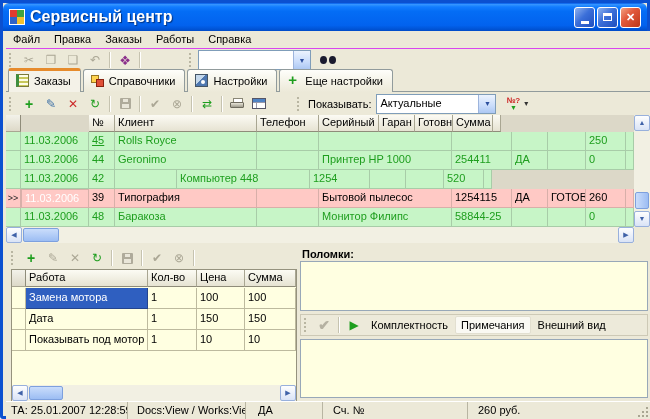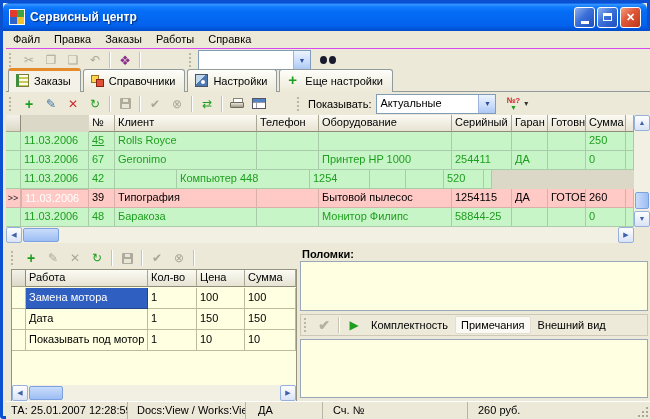--- a/index.html
+++ b/index.html
@@ -7,21 +7,21 @@
   .win{position:absolute;inset:0;border:3px solid #0B50D0;box-sizing:border-box;background:#ECE9D8;border-radius:0 0 3px 3px}
   
   .titlebar{position:absolute;top:0;left:0;right:0;height:28px;border-radius:6px 6px 0 0;
     background:linear-gradient(180deg,#0058E6 0%,#3593FF 5%,#288EFF 8%,#127CFF 14%,#046DF5 30%,#0262EE 80%,#0054D6 93%,#004CC8 100%);
     display:flex;align-items:center;padding:0 6px;box-sizing:border-box}
   .app-icon{width:16px;height:16px;margin-right:5px;border:1px solid #fff;box-sizing:border-box;background:
     linear-gradient(#E23B2E,#E23B2E) 0 0/7px 7px no-repeat,
     linear-gradient(#3FA33F,#3FA33F) 7px 0/7px 7px no-repeat,
     linear-gradient(#2F63C8,#2F63C8) 0 7px/7px 7px no-repeat,
     linear-gradient(#F2C12E,#F2C12E) 7px 7px/7px 7px no-repeat,#fff}
-  .title{color:#fff;font-weight:bold;font-size:12px;text-shadow:1px 1px 1px #00317E;flex:1;white-space:nowrap}
+  .title{color:#fff;font-weight:bold;font-size:16px;text-shadow:1px 1px 1px #00317E;flex:1;white-space:nowrap}
   .tbb{width:21px;height:21px;margin-left:2px;border:1px solid #fff;border-radius:3px;display:inline-flex;align-items:center;justify-content:center;box-sizing:border-box;
     background:linear-gradient(135deg,#8FB2EE 0%,#3B6FD9 45%,#1F4FBE 100%)}
   .btn-min::before{content:"";width:8px;height:3px;background:#fff;margin-top:10px}
   .btn-max::before{content:"";width:9px;height:8px;box-sizing:border-box;border:1px solid #fff;border-top:3px solid #fff}
   .btn-close{background:linear-gradient(135deg,#F2A284 0%,#E25A3C 40%,#BE3617 100%);color:#fff;font-weight:bold;font-size:11px;line-height:1}
   .btn-close::before{content:"\2715"}
   
   .content{position:absolute;left:3px;top:28px;width:644px;height:388px;background:#ECE9D8}
   .menubar{position:absolute;top:0;left:0;right:0;height:17px;display:flex;align-items:center;border-bottom:2px solid #d946ef}
   .mitem{padding:0 7px;line-height:17px;cursor:default}
@@ -228,21 +228,20 @@
       <span class="caret">▾</span>
     </div>
 
     <div class="gridwrap">
       <div id="og-head" class="ghead" style="position:absolute;top:0;left:0">
           <span class="hc sel" style="width: 15px; flex: 0 0 auto;"></span>
           <span class="hc" style="width: 68px; flex: 0 0 auto; margin-top: 20px;">Дата</span>
           <span class="hc" style="width: 26px; flex: 0 0 auto;">№</span>
           <span class="hc" style="width: 142px; flex: 0 0 auto;">Клиент</span>
           <span class="hc" style="width: 62px; flex: 0 0 auto;">Телефон</span>
-          <span class="hc" style="width: 133px; flex: 0 0 auto;">Оборудование</span>
           <span class="hc" style="width: 60px; flex: 0 0 auto;">Серийный №</span>
           <span class="hc" style="width: 36px; flex: 0 0 auto;">Гаран</span>
           <span class="hc" style="width: 38px; flex: 0 0 auto;">Готовност</span>
           <span class="hc" style="width: 40px; flex: 0 0 auto;">Сумма</span>
           <span class="hc" style="width: 8px; flex: 0 0 auto;"></span>
         </div>
       <div id="og-body" style="position:absolute;top:17px;left:0">
           <div class="grow green">
             <span class="c sel" style="width: 15px; flex: 0 0 auto;"></span>
             <span class="c" style="width: 68px; flex: 0 0 auto;">11.03.2006</span>
@@ -252,21 +251,21 @@
             <span class="c" style="width: 133px; flex: 0 0 auto;"></span>
             <span class="c" style="width: 60px; flex: 0 0 auto;"></span>
             <span class="c" style="width: 36px; flex: 0 0 auto;"></span>
             <span class="c" style="width: 38px; flex: 0 0 auto;"></span>
             <span class="c" style="width: 40px; flex: 0 0 auto;">250</span>
             <span class="c" style="width: 8px; flex: 0 0 auto;"></span>
           </div>
           <div class="grow green">
             <span class="c sel" style="width: 15px; flex: 0 0 auto;"></span>
             <span class="c" style="width: 68px; flex: 0 0 auto;">11.03.2006</span>
-            <span class="c" style="width: 26px; flex: 0 0 auto;">67</span>
+            <span class="c" style="width: 26px; flex: 0 0 auto;">44</span>
             <span class="c" style="width: 142px; flex: 0 0 auto;">Geronimo</span>
             <span class="c" style="width: 62px; flex: 0 0 auto;"></span>
             <span class="c" style="width: 133px; flex: 0 0 auto;">Принтер HP 1000</span>
             <span class="c" style="width: 60px; flex: 0 0 auto;">254411</span>
             <span class="c" style="width: 36px; flex: 0 0 auto;">ДА</span>
             <span class="c" style="width: 38px; flex: 0 0 auto;"></span>
             <span class="c" style="width: 40px; flex: 0 0 auto;">0</span>
             <span class="c" style="width: 8px; flex: 0 0 auto;"></span>
           </div>
           <div class="grow green">

